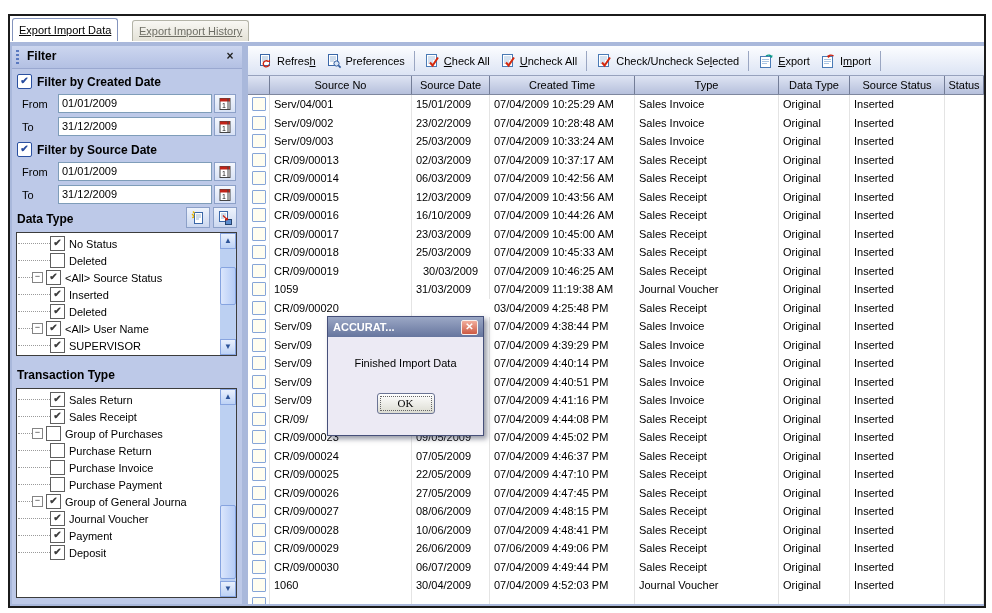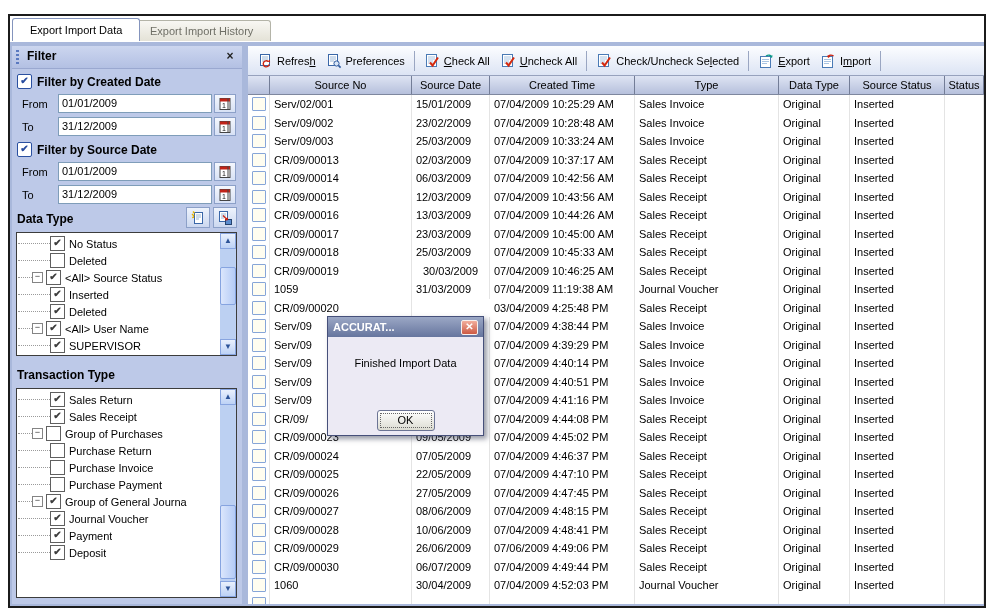--- a/index.html
+++ b/index.html
@@ -5,22 +5,22 @@
   html,body{margin:0;padding:0}
   body{
     width:992px;height:613px;position:relative;overflow:hidden;
     background:#ffffff;font-family:"Liberation Sans",sans-serif;font-size:11px;color:#000;
   }
   
   .window{position:absolute;left:8px;top:14px;width:978px;height:594px;
     border:2px solid #1b1b1b;box-sizing:border-box;background:#a9b8db;}
   
   .tabstrip{position:absolute;left:0;top:0;right:0;height:26px;background:#fff;}
-  .tab{position:absolute;height:23px;line-height:22px;padding:0 17px;box-sizing:border-box;
-    border:1px solid #8494bd;border-bottom:none;border-radius:3px 3px 0 0;white-space:nowrap;}
+  .tab{position:absolute;height:23px;line-height:22px;padding:0 6px;box-sizing:border-box;
+    border:1px solid #8494bd;border-bottom:none;border-radius:3px 3px 0 0;white-space:nowrap;text-decoration:underline;}
   .tab.active{left:2px;top:2px;background:#fff;z-index:2;}
   .tab.inactive{left:122px;top:4px;height:21px;line-height:20px;
     background:linear-gradient(#f8f7f3,#e4e2d7);color:#6f6f66;border-color:#b4b4a8;}
   .content{position:absolute;left:0;top:26px;right:0;bottom:0;background:#a9b8db;}
   
   .filter-panel{position:absolute;left:2px;top:4px;width:230px;height:558px;background:#bdc9e8;}
   .f-titlebar{position:absolute;left:0;top:0;right:0;height:22px;
     background:linear-gradient(#ccd6ef,#b3c0e3);border-bottom:1px solid #9aa8d0;}
   .grip{position:absolute;left:4px;top:4px;width:3px;height:14px;
     background:repeating-linear-gradient(#5a79c0 0 2px,transparent 2px 4px);}
@@ -82,23 +82,23 @@
   
   .dialog{position:absolute;left:327px;top:316px;width:157px;height:120px;z-index:20;
     background:#eceaf4;border:1px solid #46507a;box-sizing:border-box;
     box-shadow:3px 3px 5px rgba(50,55,80,.5);}
   .dlg-title{height:20px;background:linear-gradient(#9ba7c5,#66759e);color:#fff;font-weight:bold;
     display:flex;align-items:center;padding:0 5px;}
   .dlg-close{margin-left:auto;width:17px;height:15px;border-radius:2px;flex:none;
     background:linear-gradient(#f2ae9d,#cd5a43);border:1px solid #f7f0ee;box-sizing:border-box;
     color:#fff;font-size:10px;line-height:12px;text-align:center;font-weight:bold;}
   .dlg-msg{text-align:center;margin-top:20px;}
-  .dlg-ok{position:absolute;left:50%;transform:translateX(-50%);bottom:4px;width:58px;height:21px;
+  .dlg-ok{position:absolute;left:50%;transform:translateX(-50%);bottom:21px;width:58px;height:21px;
     background:linear-gradient(#ffffff,#dcdcd2);border:1px solid #6b7494;border-radius:3px;
-    text-align:center;line-height:19px;box-sizing:border-box;outline:1px dotted #666;outline-offset:-4px;}
+    text-align:center;line-height:19px;box-sizing:border-box;outline:1px dotted #666;outline-offset:-4px;font-family:Liberation Serif, serif;}
 </style>
 </head>
 <body>
 
 <div class="window">
 
   <div class="tabstrip">
     <div class="tab active">Export Import Data</div>
     <div class="tab inactive">Export Import History</div>
   </div>
@@ -373,21 +373,21 @@
           <div class="gh-cell" style="width: 144px;">Type</div>
           <div class="gh-cell" style="width: 71px;">Data Type</div>
           <div class="gh-cell" style="width: 95px;">Source Status</div>
           <div class="gh-cell" style="width: 39px;">Status</div>
         </div>
       <div class="grid-body" id="grid-body">
           <div class="g-row">
             <div class="g-cb-cell" style="width: 22px;">
               <span class="cb-row"></span>
             </div>
-            <div class="g-cell" style="width: 142px;">Serv/02/001</div>
+            <div class="g-cell" style="width: 142px;">Serv/04/001</div>
             <div class="g-cell" style="width: 78px;">15/01/2009</div>
             <div class="g-cell" style="width: 145px;">07/04/2009 10:25:29 AM</div>
             <div class="g-cell" style="width: 144px;">Sales Invoice</div>
             <div class="g-cell" style="width: 71px;">Original</div>
             <div class="g-cell" style="width: 95px;">Inserted</div>
             <div class="g-cell" style="width: 39px;"></div>
           </div>
           <div class="g-row">
             <div class="g-cb-cell" style="width: 22px;">
               <span class="cb-row"></span>
@@ -446,21 +446,21 @@
             <div class="g-cell" style="width: 144px;">Sales Receipt</div>
             <div class="g-cell" style="width: 71px;">Original</div>
             <div class="g-cell" style="width: 95px;">Inserted</div>
             <div class="g-cell" style="width: 39px;"></div>
           </div>
           <div class="g-row">
             <div class="g-cb-cell" style="width: 22px;">
               <span class="cb-row"></span>
             </div>
             <div class="g-cell" style="width: 142px;">CR/09/00016</div>
-            <div class="g-cell" style="width: 78px;">13/03/2009</div>
+            <div class="g-cell" style="width: 78px;">16/10/2009</div>
             <div class="g-cell" style="width: 145px;">07/04/2009 10:44:26 AM</div>
             <div class="g-cell" style="width: 144px;">Sales Receipt</div>
             <div class="g-cell" style="width: 71px;">Original</div>
             <div class="g-cell" style="width: 95px;">Inserted</div>
             <div class="g-cell" style="width: 39px;"></div>
           </div>
           <div class="g-row">
             <div class="g-cb-cell" style="width: 22px;">
               <span class="cb-row"></span>
             </div>

